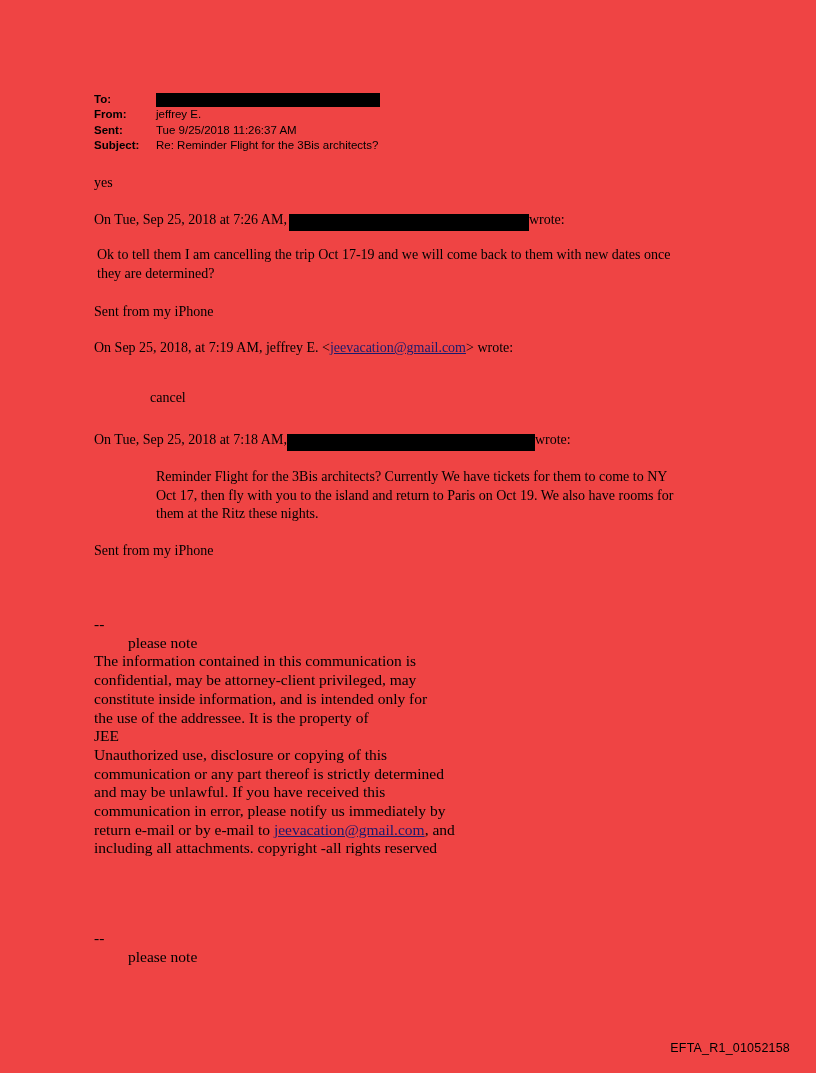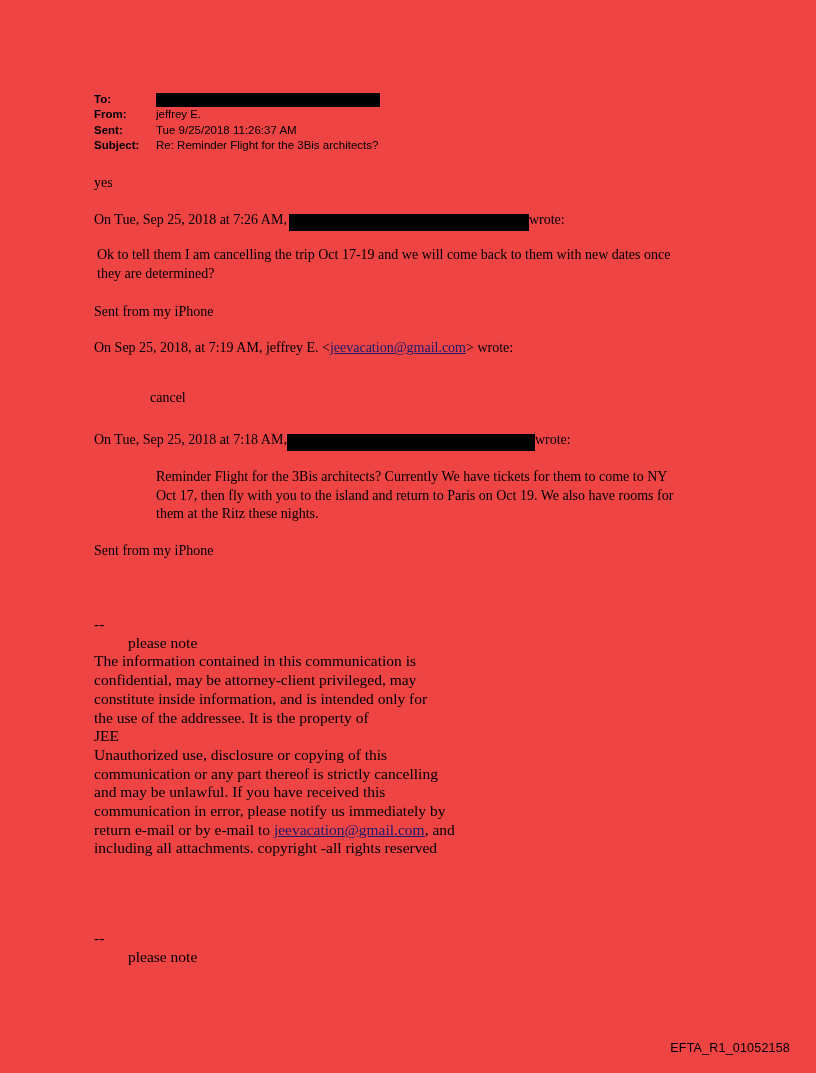--- a/index.html
+++ b/index.html
@@ -178,21 +178,21 @@
 
   <div class="disclaimer">
     <p>--</p>
     <p class="indent">please note</p>
     <p>The information contained in this communication is</p>
     <p>confidential, may be attorney-client privileged, may</p>
     <p>constitute inside information, and is intended only for</p>
     <p>the use of the addressee. It is the property of</p>
     <p>JEE</p>
     <p>Unauthorized use, disclosure or copying of this</p>
-    <p>communication or any part thereof is strictly cancelling</p>
+    <p>communication or any part thereof is strictly determined</p>
     <p>and may be unlawful. If you have received this</p>
     <p>communication in error, please notify us immediately by</p>
     <p><span>return e-mail or by e-mail to </span><a class="maillink" href="#">jeevacation@gmail.com</a><span>, and</span></p>
     <p>including all attachments. copyright -all rights reserved</p>
   </div>
 
   <div class="disclaimer2">
     <p>--</p>
     <p class="indent">please note</p>
   </div>

